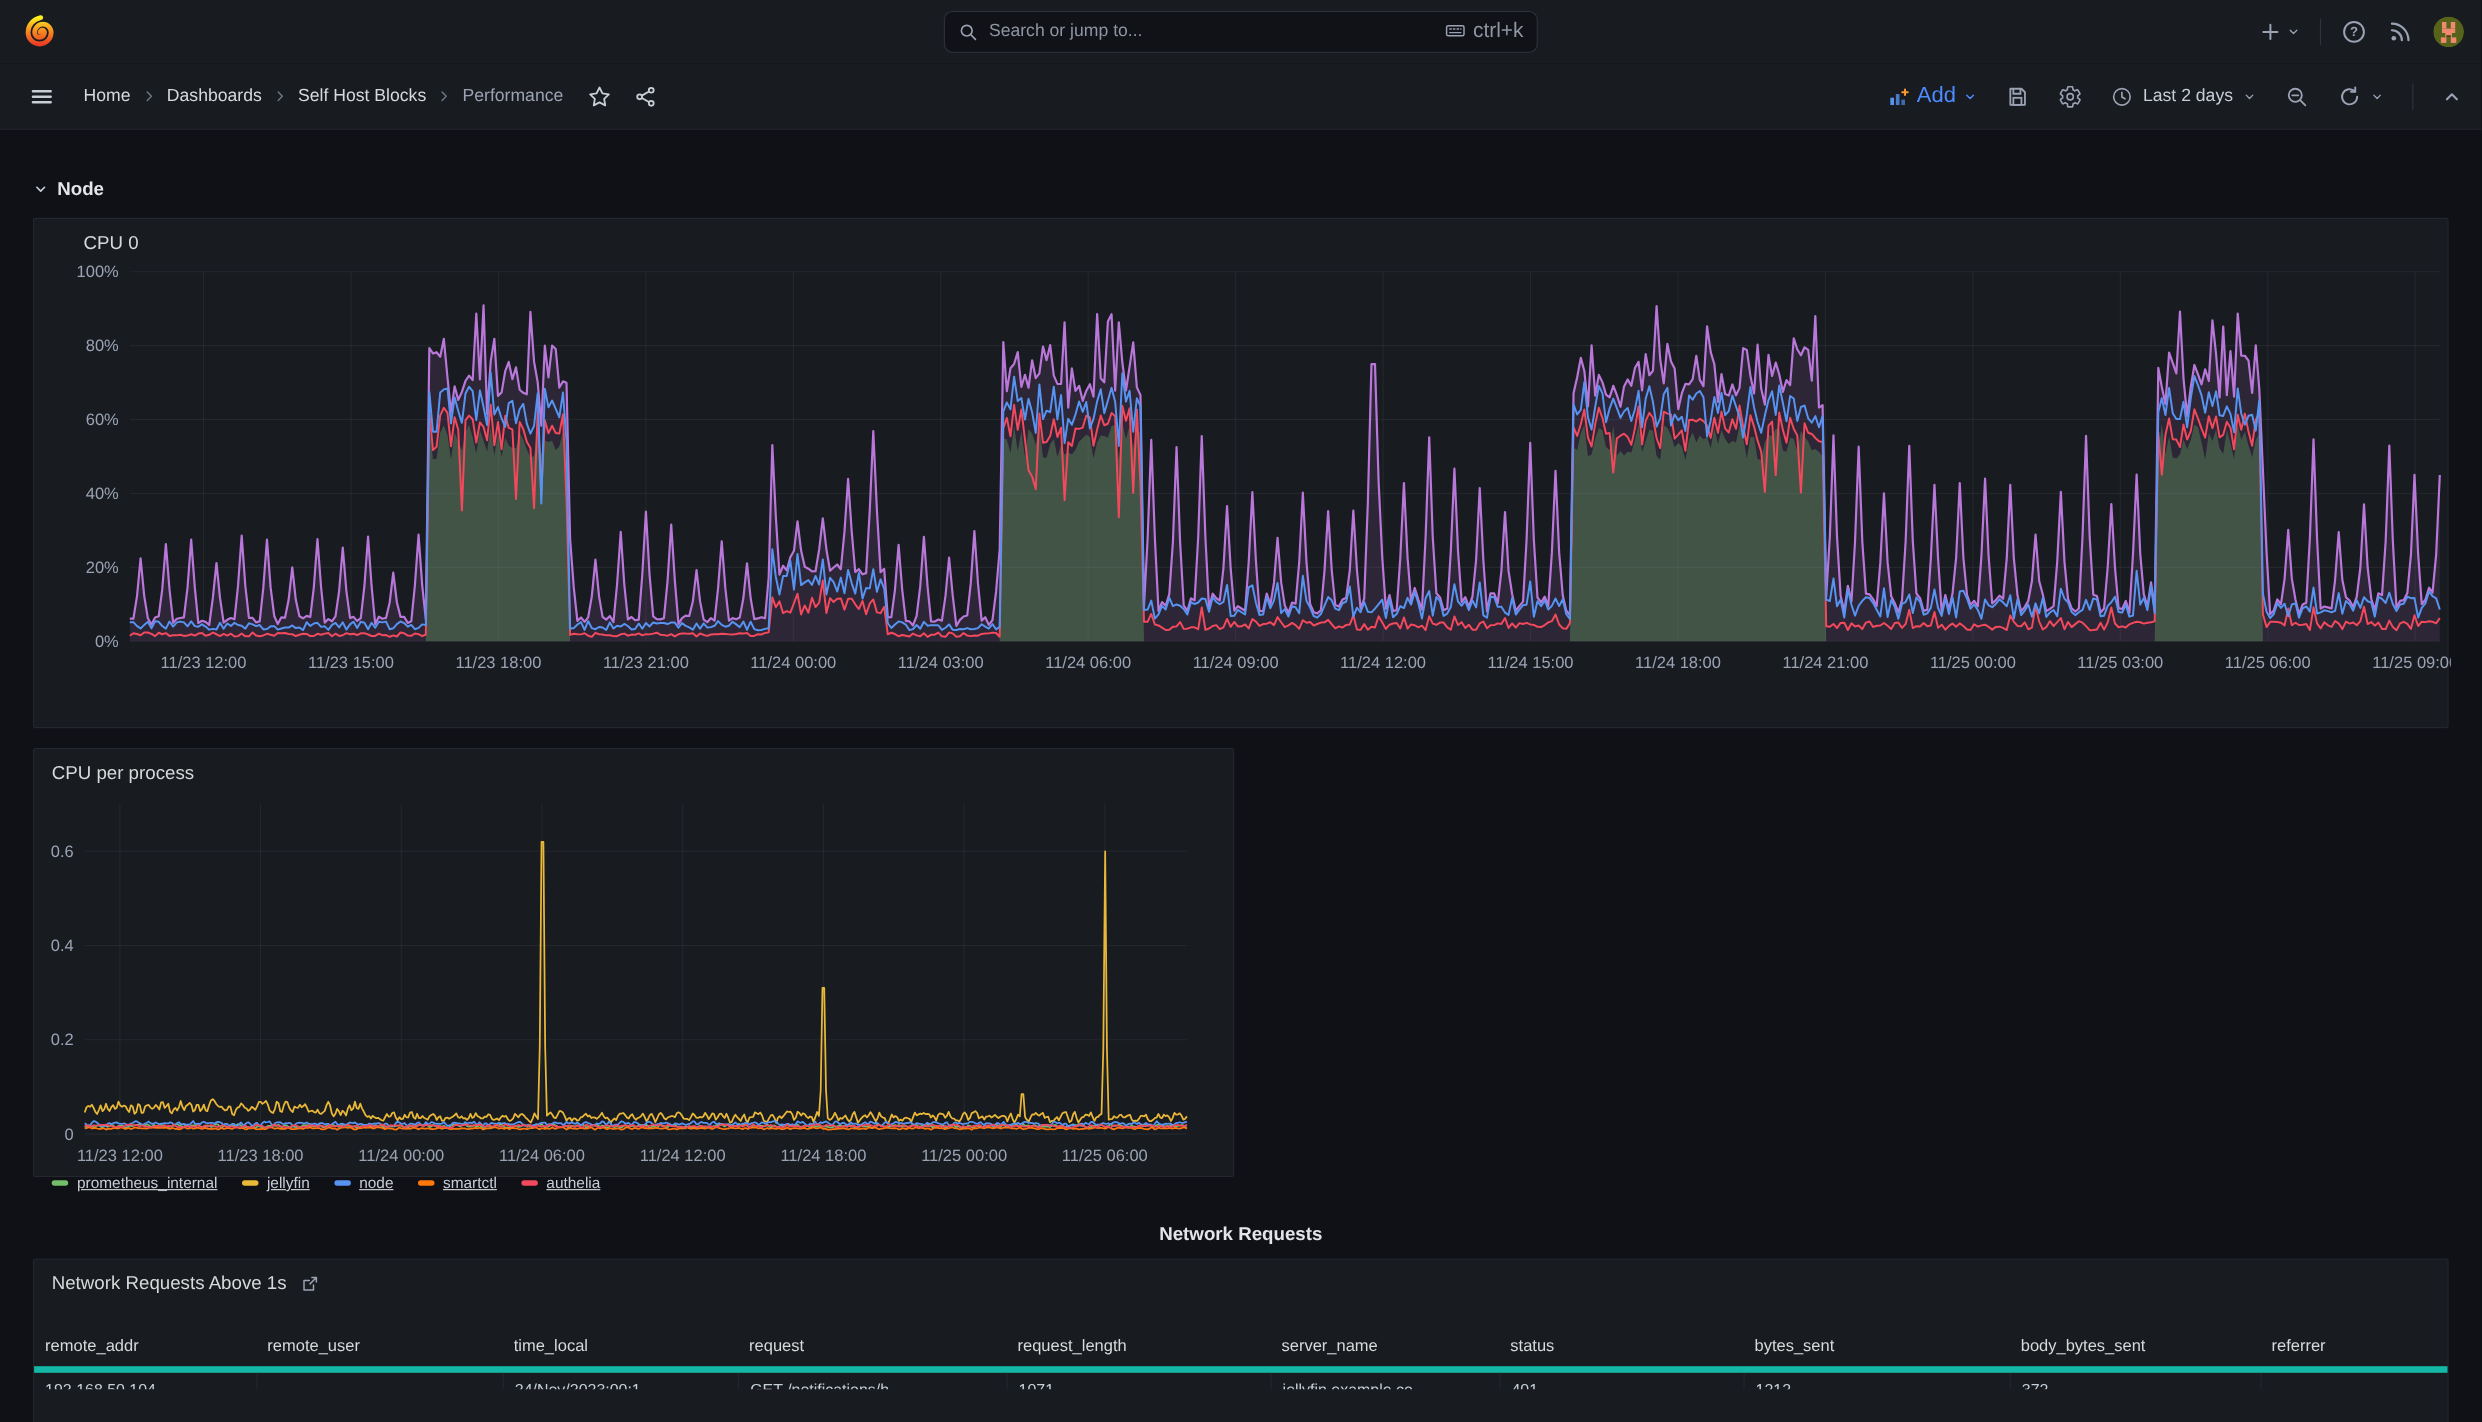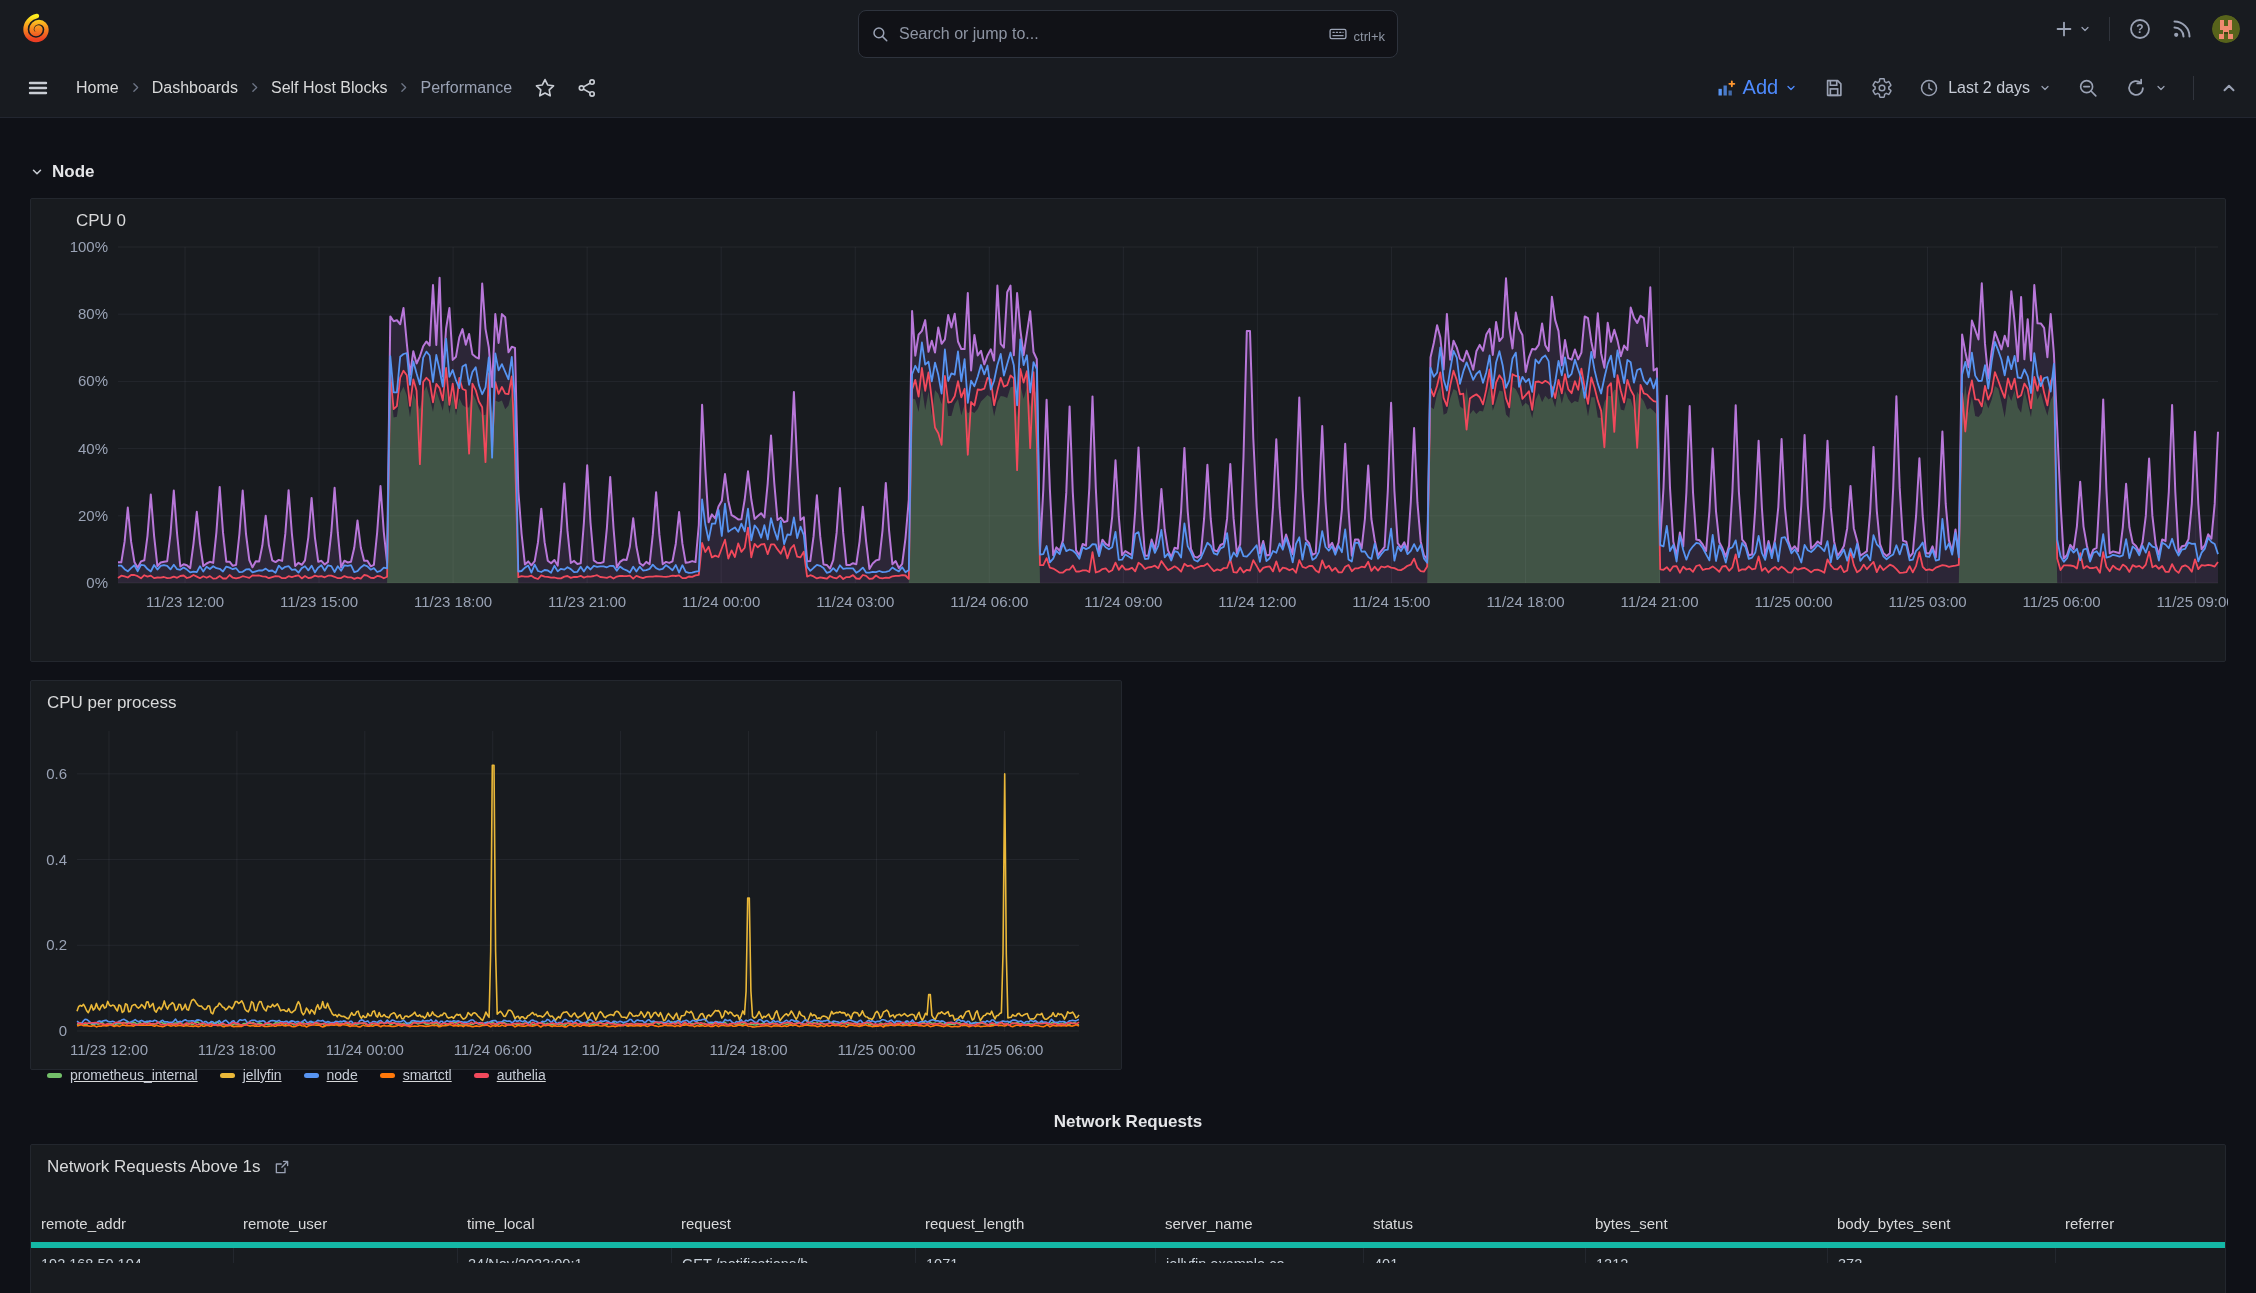--- a/index.html
+++ b/index.html
@@ -5,24 +5,24 @@
   * { margin:0; padding:0; box-sizing:border-box; }
   html,body { width:2256px; height:1293px; overflow:hidden; background:#0f1117;
               font-family:"Liberation Sans", sans-serif; color:#d8d9da; }
   svg { display:block; }
   .icon { color:#9aa2b4; display:inline-flex; align-items:center; justify-content:center; }
 
   
   .topnav { height:58px; background:#181b20; display:flex; align-items:center; position:relative; }
   .logo { margin-left:20px; width:32px; height:32px; }
   .searchbox { position:absolute; left:50%; top:10px; transform:translateX(-50%);
-               width:540px; height:48px; background:#111217; border:1px solid #2e333d;
+               width:540px; height:38px; background:#111217; border:1px solid #2e333d;
                border-radius:8px; display:flex; align-items:center; padding:0 12px; gap:10px; }
   .searchbox .ph { color:#8e95a3; font-size:16px; flex:1; }
-  .kbd-hint { display:flex; align-items:flex-end; gap:6px; color:#8e95a3; font-size:13px; }
+  .kbd-hint { display:flex; align-items:flex-start; gap:6px; color:#8e95a3; font-size:19px; }
   .nav-right { position:absolute; right:16px; top:0; height:58px; display:flex; align-items:center; gap:18px; }
   .vdivider { width:1px; height:24px; background:#30343c; }
   .avatar { width:28px; height:28px; border-radius:50%; overflow:hidden; }
 
   
   .toolbar { height:60px; background:#181b20; border-bottom:1px solid #222630;
              display:flex; align-items:center; padding:0 20px; position:relative; }
   .hamburger { margin-left:6px; margin-right:26px; }
   .crumbs { display:flex; align-items:center; gap:10px; font-size:16px; }
   .crumb { color:#d8d9da; cursor:pointer; }

